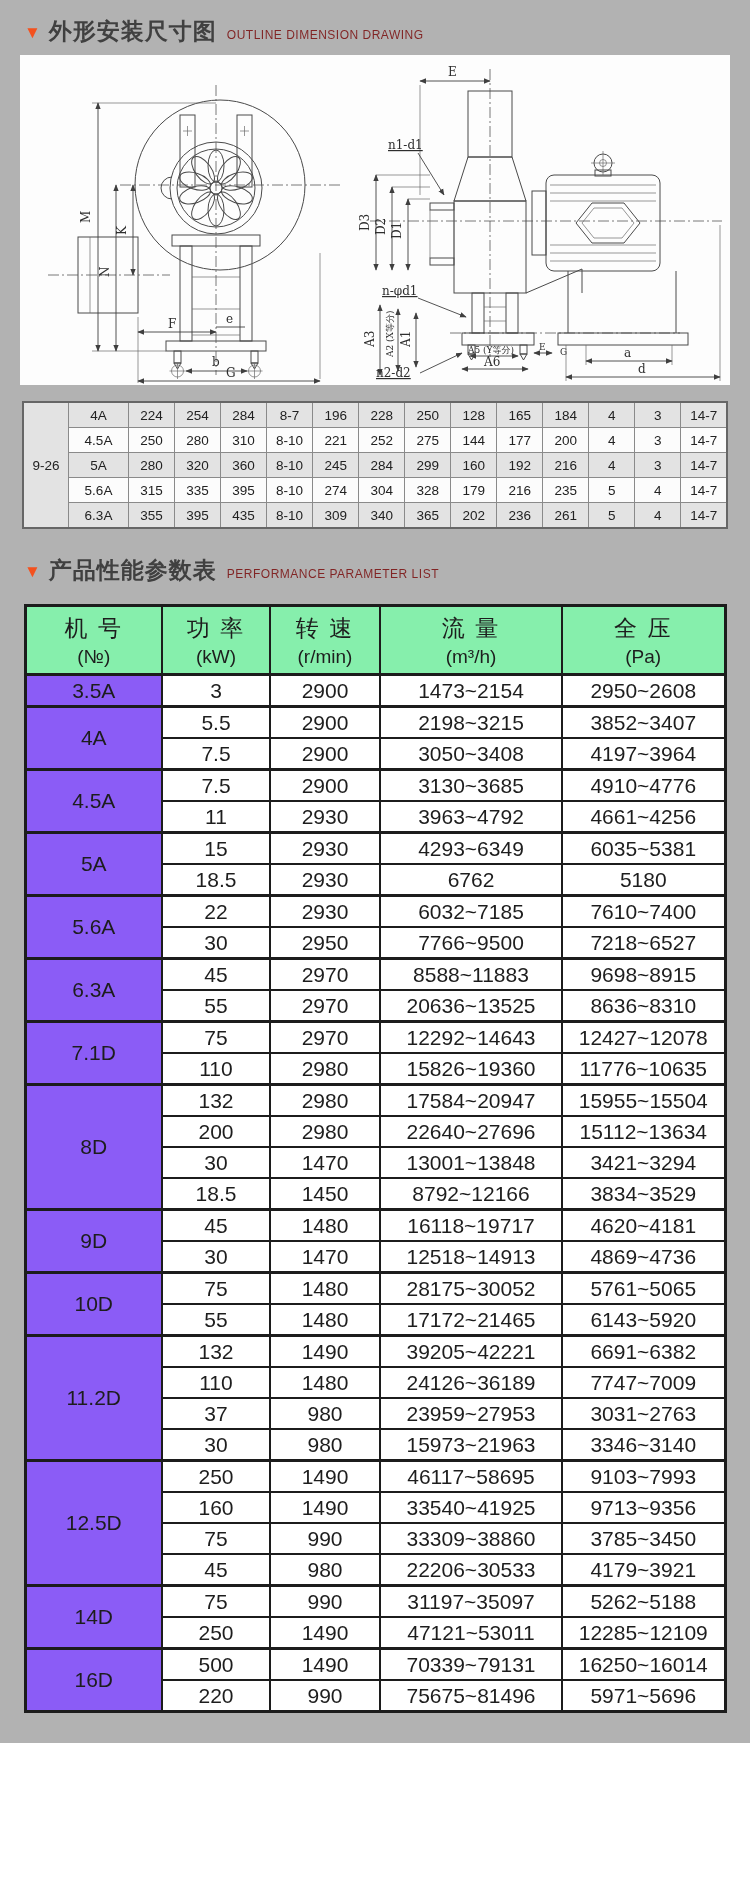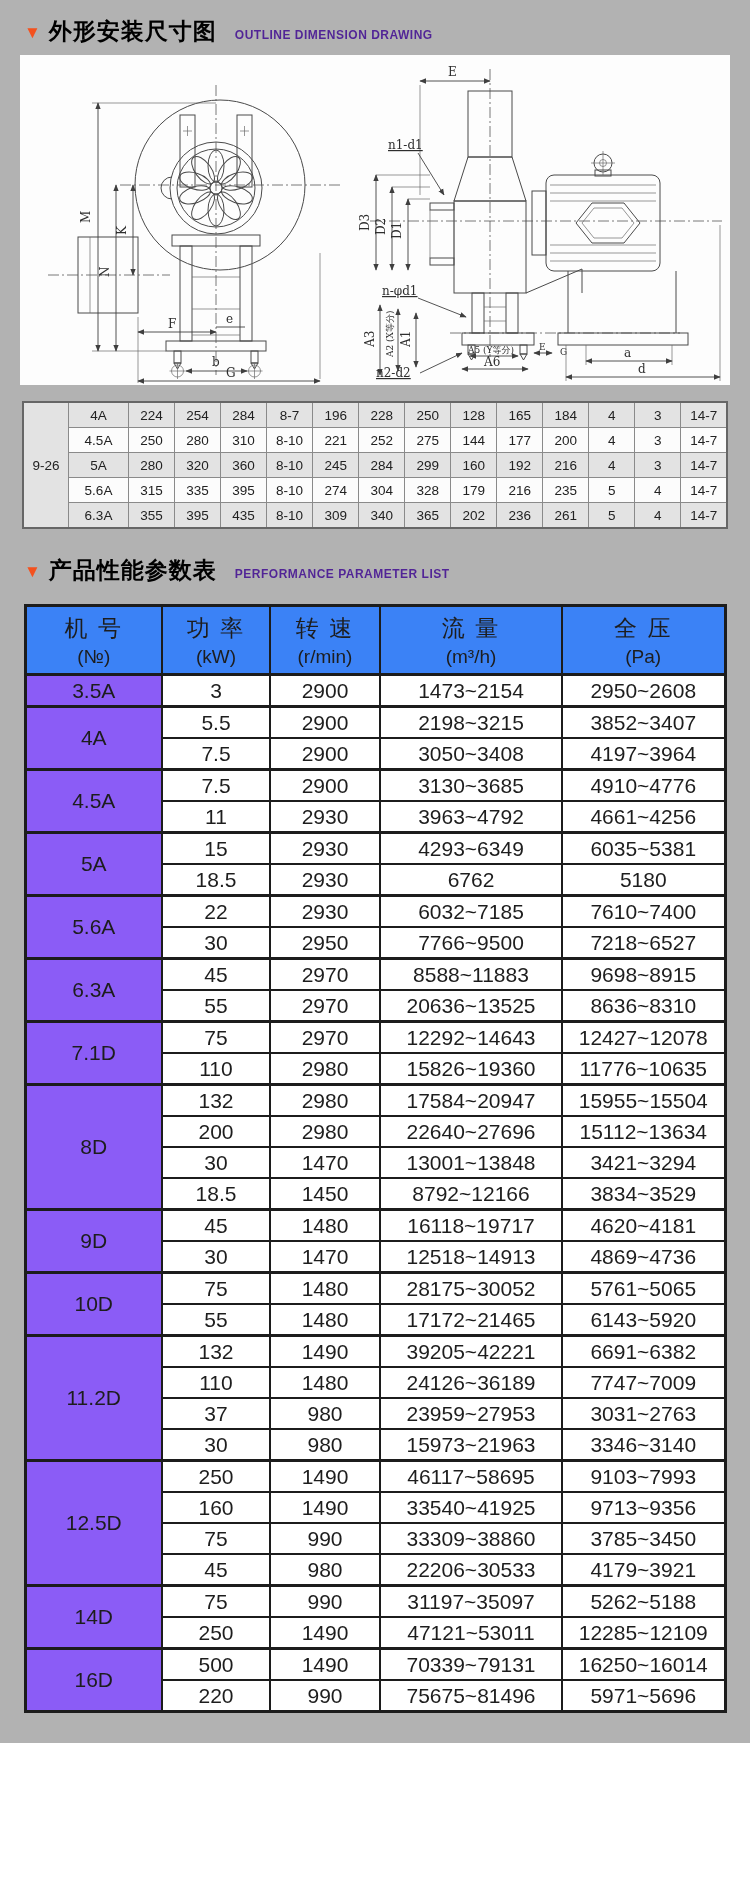--- a/index.html
+++ b/index.html
@@ -10,22 +10,22 @@
   .hdr{height:148px;background:#fff;display:flex;flex-direction:column;align-items:center;justify-content:center;}
   .title-row{display:flex;align-items:center;justify-content:center;}
   .dash{width:68px;height:5px;background:#f4511e;margin:0 20px;}
   .hdr h1{margin:0;font-size:46px;font-weight:800;color:#333;letter-spacing:7px;font-family:"Liberation Sans",sans-serif;}
   .hdr .sub{margin-top:10px;font-size:21px;color:#9a9a9a;letter-spacing:6px;font-weight:400;}
 
   
   .gray{background:#b2b2b2;padding-bottom:30px;}
   .sec{display:flex;align-items:baseline;padding:16px 0 8px 24px;}
   .sec .arrow{color:#f4511e;font-size:17px;margin-right:8px;transform:translateY(-1px);}
-  .sec .t{color:#000000;font-size:23px;font-weight:700;letter-spacing:1px;}
-  .sec .s{color:#4c1d95;font-size:12px;font-weight:700;margin-left:18px;letter-spacing:.5px;opacity:.95;}
+  .sec .t{color:#404040;font-size:23px;font-weight:700;letter-spacing:1px;}
+  .sec .s{color:#7f1d1d;font-size:12px;font-weight:400;margin-left:10px;letter-spacing:.5px;opacity:.95;}
 
   
   .panel{margin:0 20px;background:#fdfdfd;height:330px;overflow:hidden;}
   .ln{fill:none;stroke:#4a4a4a;stroke-width:1;}
   .cl{fill:none;stroke:#555;stroke-width:.8;stroke-dasharray:11 3 2 3;}
   .dim{fill:none;stroke:#3f3f3f;stroke-width:.9;}
   .thin{fill:none;stroke:#6a6a6a;stroke-width:.7;}
   .lb{font-family:"DejaVu Serif",serif;font-size:12px;fill:#2e2e2e;}
   .lbs{font-family:"DejaVu Serif",serif;font-size:9px;fill:#2e2e2e;}
   .ul{text-decoration:underline;}
@@ -35,21 +35,21 @@
   .dim-table{margin:16px auto 0;width:706px;table-layout:fixed;font-size:13.5px;color:#222;
              border:2px solid #666;}
   .dim-table td{border:1px solid #8a8a8a;text-align:center;height:24px;padding:0 1px;background:#fcfcfc;}
   .dim-table tr:nth-child(odd) td{background:#e3e3e3;}
   .dim-table td.group{width:42px;background:#e3e3e3;font-size:13.5px;}
   .dim-table td.model{width:57px;}
 
   
   .perf-table{margin:10px auto 0;width:700px;table-layout:fixed;color:#1d1d1d;background:#fff;
               border:3px solid #1c1c1c;}
-  .perf-table th{border:2px solid #1c1c1c;background:#3b82f6;font-weight:400;padding:6px 14px 5px;}
+  .perf-table th{border:2px solid #1c1c1c;background:#86efac;font-weight:400;padding:6px 14px 5px;}
   .perf-table th .h1{font-size:23px;letter-spacing:2px;}
   .perf-table th .h2{font-size:19px;margin-top:2px;}
   .perf-table td{border:2px solid #1c1c1c;text-align:center;height:29px;font-size:21px;padding:0;background:#fff;}
   .perf-table td.model{background:#8b5cf6;}
   .perf-table tr.gstart td{border-top:3px solid #1c1c1c;}
 </style>
 </head>
 <body>
 
 <div class="page">

